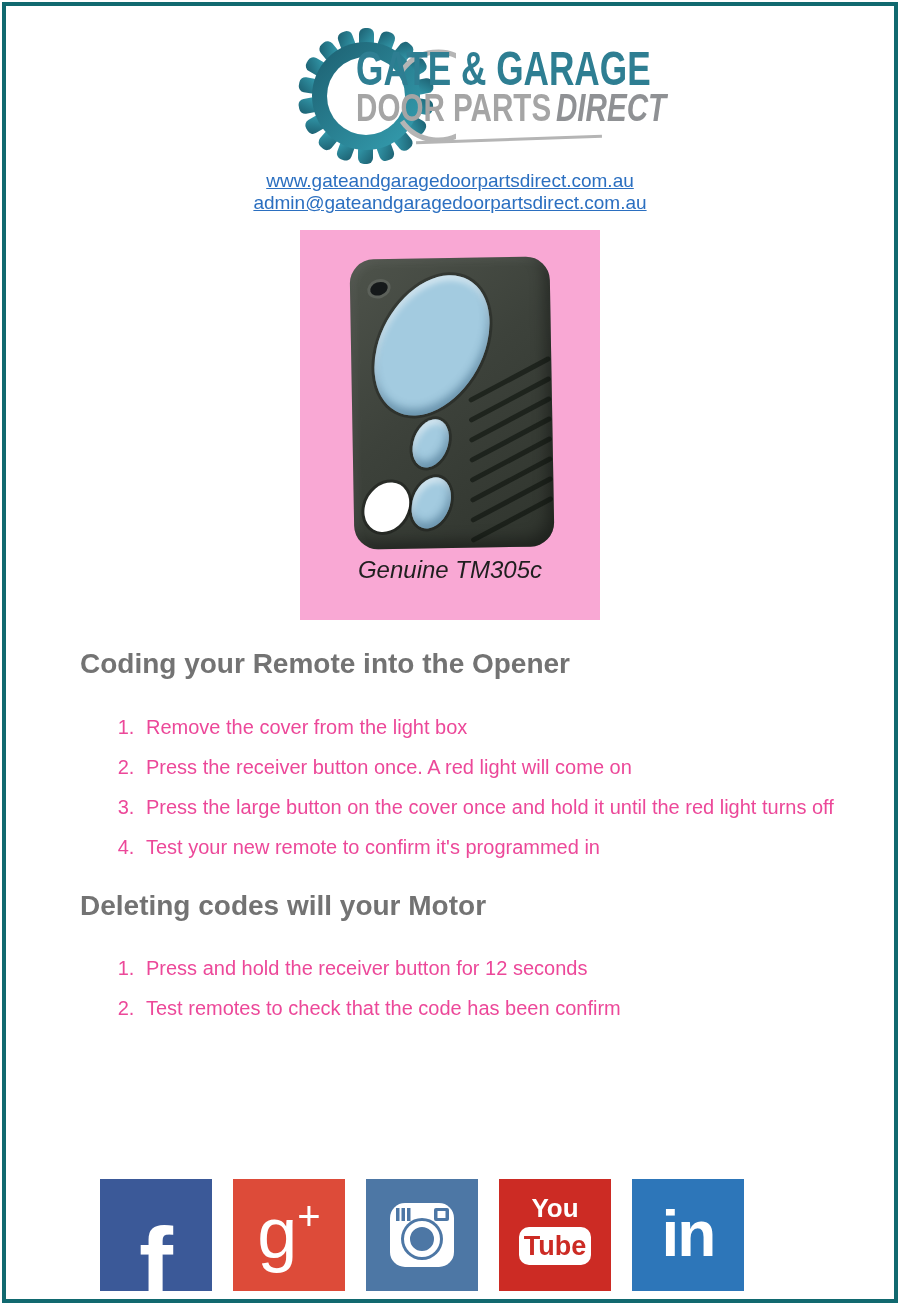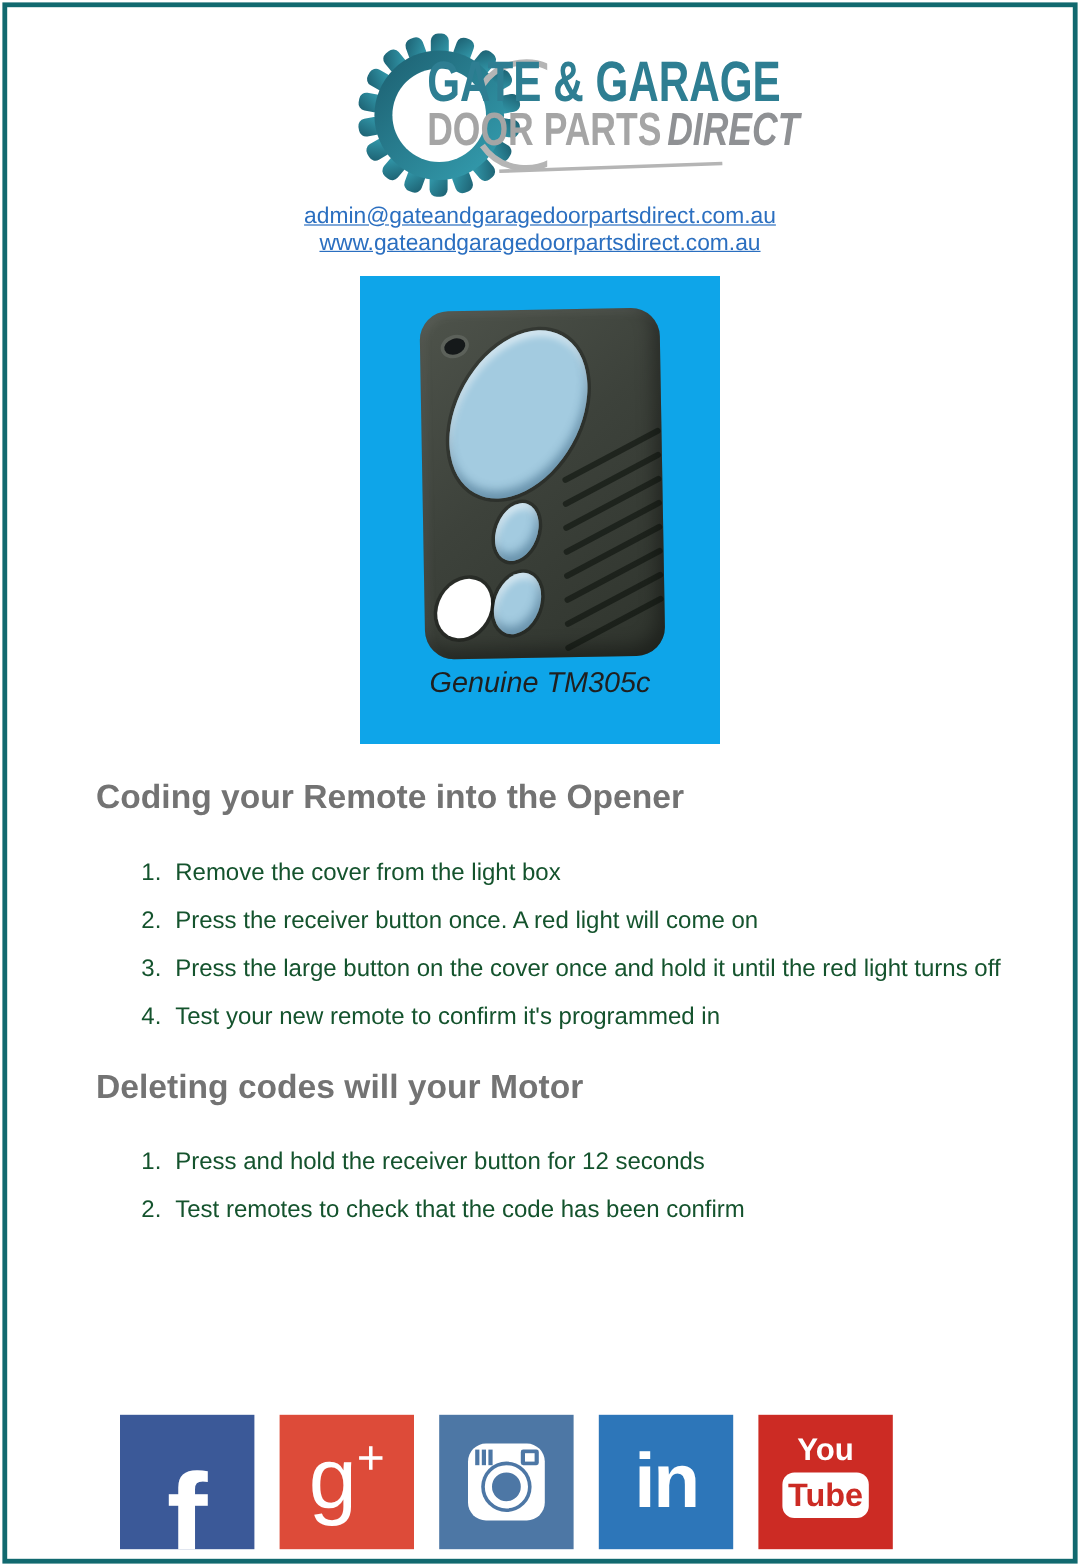--- a/index.html
+++ b/index.html
@@ -15,21 +15,21 @@
   .logo-line2{position:absolute;left:0px;top:44px;white-space:nowrap;transform:scale(0.80,1.05);transform-origin:left top;
       font-size:37px;font-weight:bold;color:#a5a5a5;}
   .logo-line2 .accent{font-style:italic;color:#8f9194;margin-left:6px;}
   .logo-underline{position:absolute;left:118px;top:116px;width:186px;height:3px;background:#b5b5b5;transform:rotate(-2deg);}
 
   
   .links{position:absolute;top:170px;left:0;width:900px;text-align:center;line-height:22px;font-size:19px;}
   .links a{color:#2b6fc0;text-decoration:underline;display:block;}
 
   
-  .figure{position:absolute;top:230px;left:300px;width:300px;height:390px;background:#0ea5e9;}
+  .figure{position:absolute;top:230px;left:300px;width:300px;height:390px;background:#f9a8d4;}
   .remote{position:absolute;left:52px;top:28px;width:200px;height:290px;border-radius:24px;
       background:linear-gradient(140deg,#4e534b 0%,#3d423b 45%,#2f342d 100%);
       box-shadow:inset -6px -8px 14px rgba(0,0,0,.35), inset 4px 4px 8px rgba(255,255,255,.07);
       transform:rotate(-1deg);}
   .led{position:absolute;left:17px;top:20px;width:24px;height:19px;border-radius:50%;
       background:#15191a;border:3px solid #5c615a;transform:rotate(-18deg);box-sizing:border-box;}
   .btn{position:absolute;border-radius:50%;background:#a3cbe0;
       box-shadow:inset -4px -5px 8px rgba(35,80,110,.45), inset 3px 4px 6px rgba(255,255,255,.55), 0 0 0 3px rgba(0,0,0,.25);}
   .btn-big{left:30px;top:12px;width:102px;height:150px;transform:rotate(30deg);}
   .btn-mid{left:61px;top:160px;width:34px;height:50px;transform:rotate(22deg);}
@@ -40,21 +40,21 @@
   .grille i{position:absolute;left:0;width:92px;height:5px;border-radius:3px;
       background:rgba(10,14,10,.55);transform:rotate(-27deg);}
   .caption{position:absolute;left:0;top:326px;width:100%;text-align:center;
       font-size:24px;font-style:italic;color:#1f1f1f;}
 
   
   .h-section{position:absolute;left:80px;font-size:28px;font-weight:bold;color:#737373;margin:0;}
   #h1{top:648px;}
   #h2{top:890px;}
   ol{position:absolute;left:104px;margin:0;padding:0 0 0 36px;width:720px;
-      font-size:20px;color:#14532d;line-height:30px;}
+      font-size:20px;color:#ec4899;line-height:30px;}
   #ol1{top:712px;}
   #ol2{top:953px;}
   ol li{margin-bottom:10px;padding-left:6px;}
 
   
   .social{position:absolute;top:1179px;left:100px;display:flex;gap:21px;}
   .sq{position:relative;width:112px;height:112px;overflow:hidden;color:#fff;}
   .sq-facebook{background:#3b5998;}
   .sq-google{background:#dd4b39;}
   .sq-instagram{background:#4d77a5;}
@@ -113,22 +113,22 @@
     <path d="M 104 99.2 A 44 44 0 1 0 104 48.8" fill="none" stroke="#b5b5b5" stroke-width="5"></path>
   </svg>
   <div class="logo-text">
     <span class="logo-line1">GATE &amp; GARAGE</span>
     <div class="logo-line2"><span>DOOR PARTS</span><span class="accent">DIRECT</span></div>
   </div>
   <div class="logo-underline"></div>
 </div>
 
 <div class="links">
+  <a href="#">www.gateandgaragedoorpartsdirect.com.au</a>
   <a href="#">admin@gateandgaragedoorpartsdirect.com.au</a>
-  <a href="#">www.gateandgaragedoorpartsdirect.com.au</a>
 </div>
 
 <div class="figure">
   <div class="remote">
     <div class="led"></div>
     <div class="btn btn-big"></div>
     <div class="btn btn-mid"></div>
     <div class="btn btn-small"></div>
     <div class="keyhole"></div>
     <div class="grille">
@@ -175,22 +175,22 @@
       <rect x="30" y="29" width="3.5" height="13" fill="#4d77a5"></rect>
       <rect x="35.5" y="29" width="3.5" height="13" fill="#4d77a5"></rect>
       <rect x="41" y="29" width="3.5" height="13" fill="#4d77a5"></rect>
       <rect x="68" y="29" width="15" height="13" rx="2" fill="#4d77a5"></rect>
       <rect x="71.5" y="32" width="8" height="7" fill="#ffffff"></rect>
       <circle cx="56" cy="60" r="21" fill="#4d77a5"></circle>
       <circle cx="56" cy="60" r="15" fill="none" stroke="#ffffff" stroke-width="6"></circle>
     </svg>
   </div>
 
-  <div class="sq sq-linkedin">
-    <span class="li-in">in</span>
-  </div>
-
   <div class="sq sq-youtube">
     <div class="yt-you">You</div>
     <div class="yt-tube">Tube</div>
   </div>
 
+  <div class="sq sq-linkedin">
+    <span class="li-in">in</span>
+  </div>
+
 </div>
 
 </body></html>

